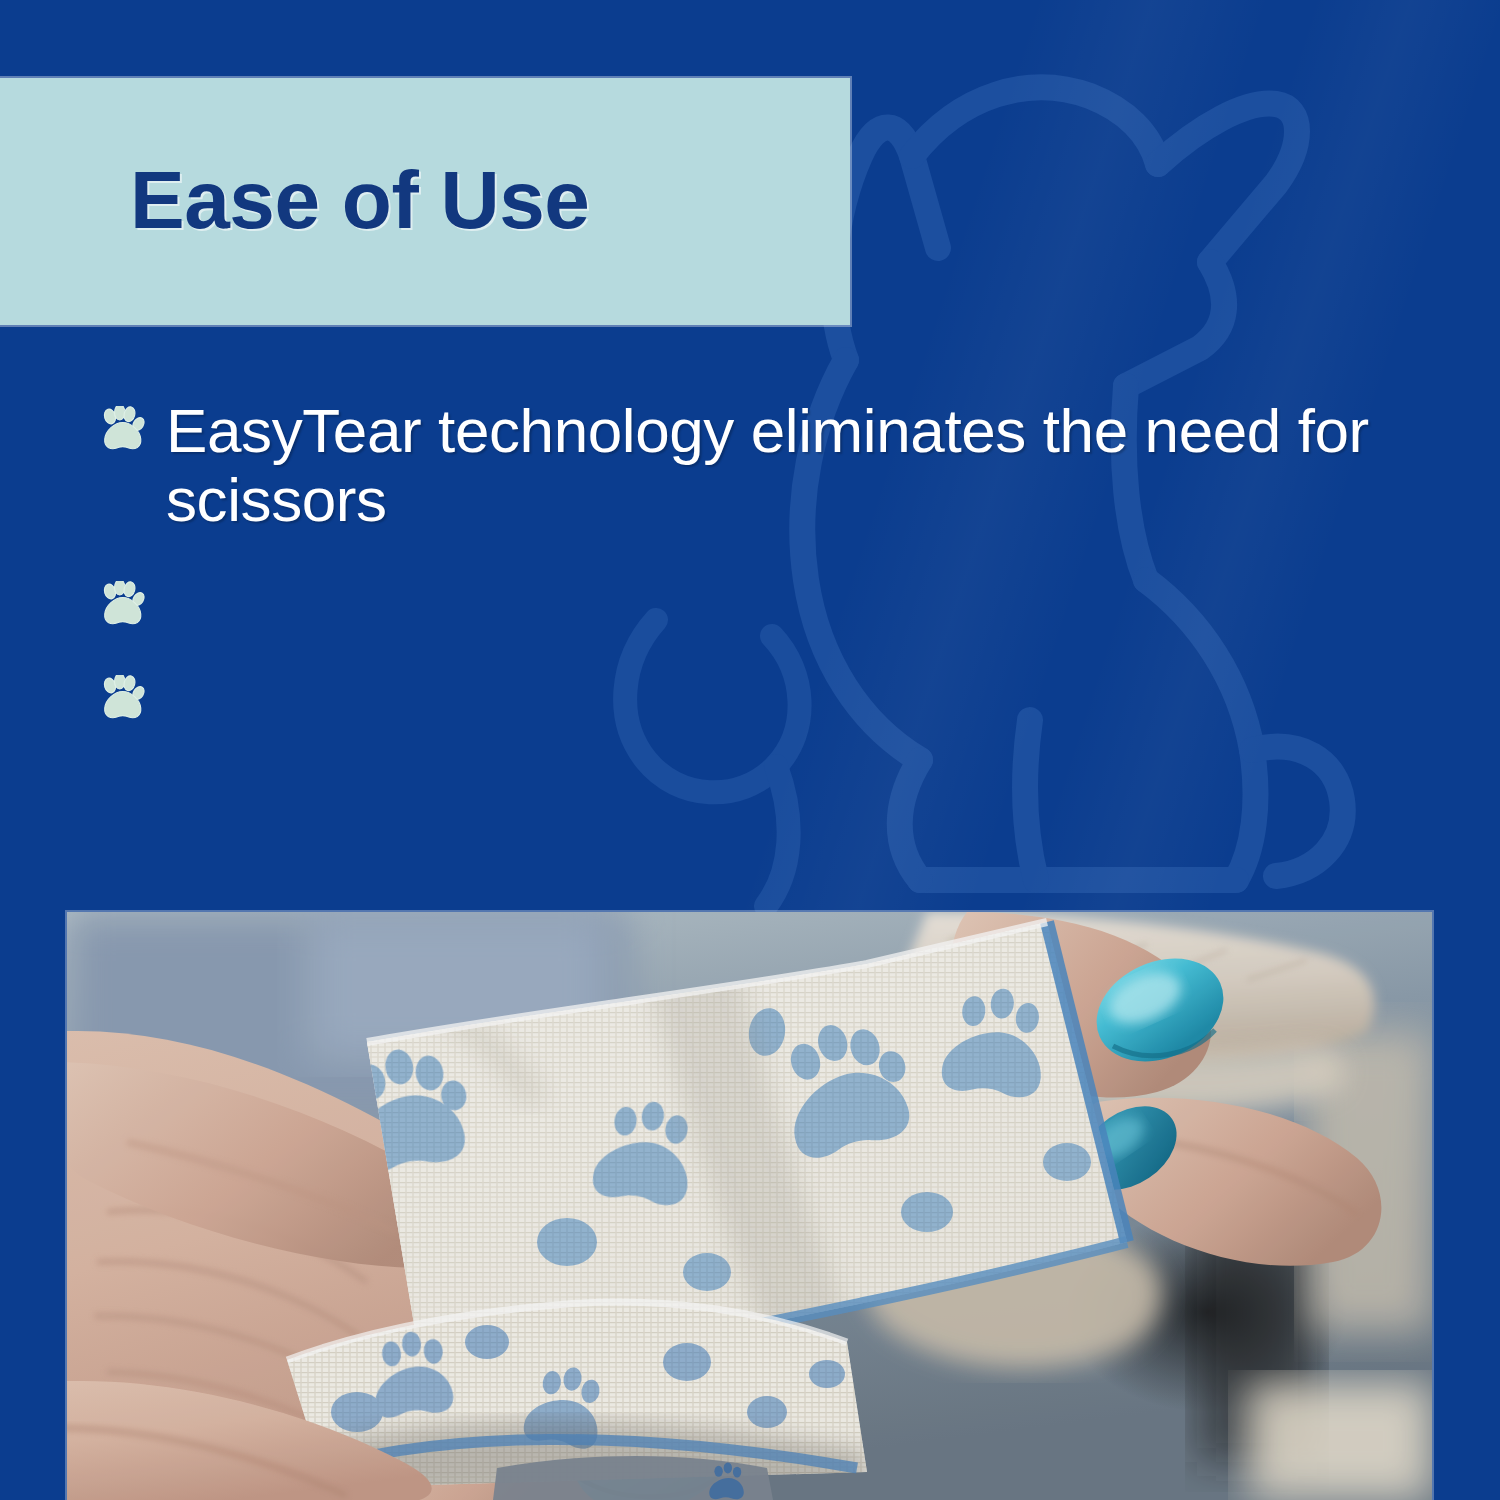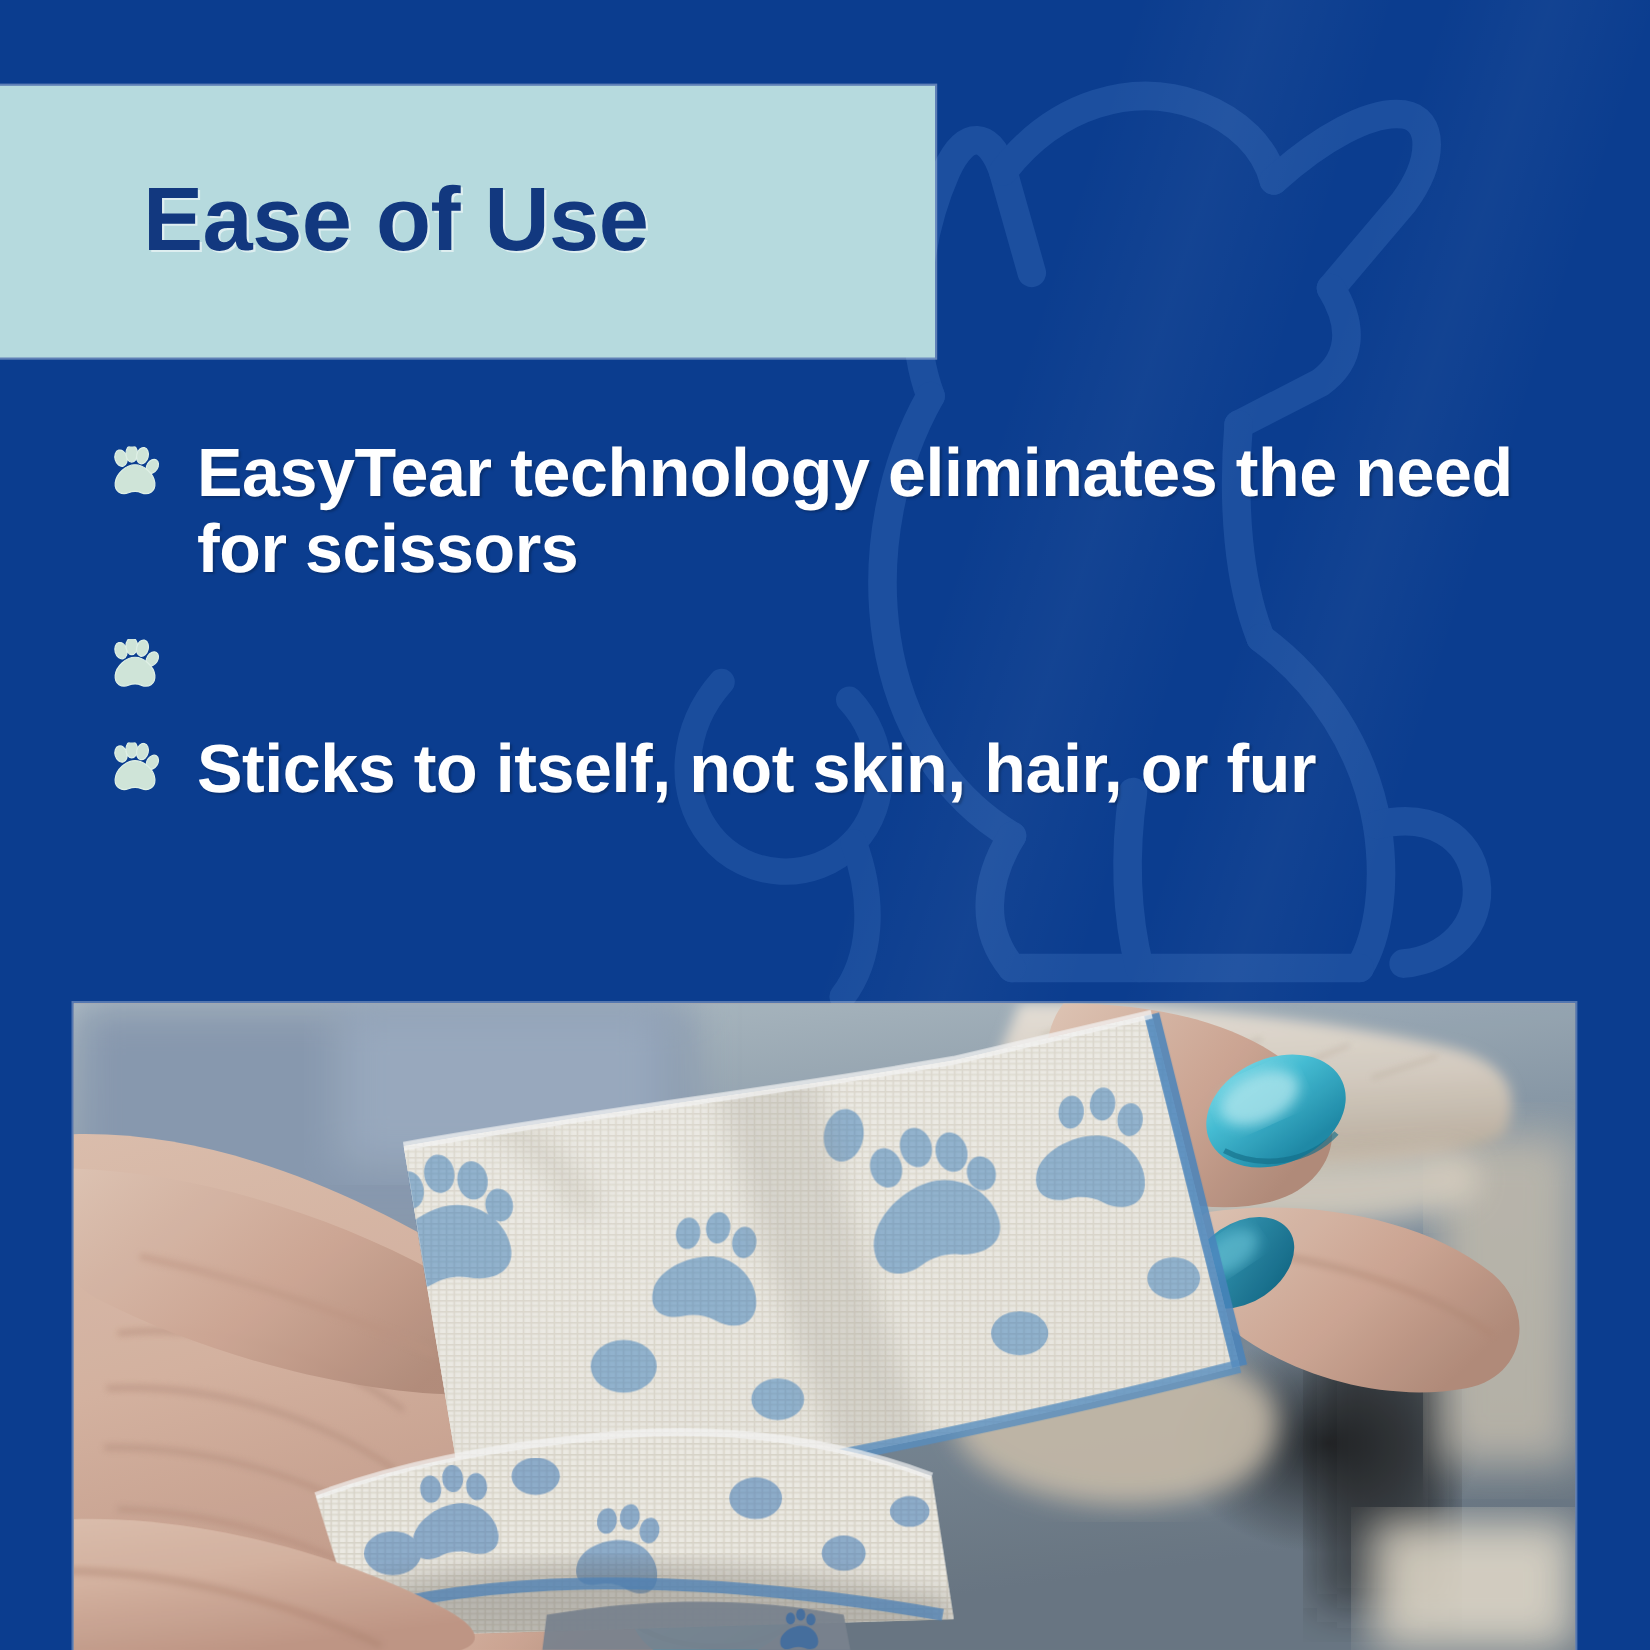--- a/index.html
+++ b/index.html
@@ -87,26 +87,25 @@
   .paw-icon {
     flex: 0 0 auto;
     width: 48px;
     height: 48px;
     margin-top: 10px;
     margin-right: 20px;
   }
   .bullet-text {
     font-size: 62px;
     line-height: 1.12;
-    font-weight: bold;
+    font-weight: normal;
     color: #ffffff;
     font-stretch: condensed;
     letter-spacing: -0.4px;
     text-shadow: 2px 2px 2px rgba(0,0,0,0.22);
-    margin-left: 13px;
   }
 
   
   #photo {
     position: absolute;
     left: 67px;
     top: 912px;
     width: 1365px;
     height: 588px;
     overflow: hidden;
@@ -182,21 +181,20 @@
     <div class="bullet-row">
       <svg class="paw-icon" viewBox="0 0 64 64" xmlns="http://www.w3.org/2000/svg" aria-hidden="true">
         <g fill="#cfe4d8" stroke="#dff0e6" stroke-width="1.5">
           <ellipse cx="16" cy="14" rx="7.2" ry="10" transform="rotate(-16 16 14)"></ellipse>
           <ellipse cx="29" cy="8.5" rx="7" ry="10.2"></ellipse>
           <ellipse cx="42" cy="11" rx="7" ry="10" transform="rotate(14 42 11)"></ellipse>
           <ellipse cx="54" cy="24" rx="6.6" ry="9.2" transform="rotate(32 54 24)"></ellipse>
           <path d="M33 22 C44 22 56 33 57 44 C58 55 49 59 41 56 C36 54 30 54 25 56 C17 59 8 55 9 44 C10 33 22 22 33 22 Z"></path>
         </g>
       </svg>
-      <div class="bullet-text">Sticks to itself, not skin, hair, or fur</div>
     </div>
 
   </div>
 
   <div id="photo">
     <svg width="1365" height="588" viewBox="0 0 1365 588" xmlns="http://www.w3.org/2000/svg" aria-hidden="true">
       <defs>
         <linearGradient id="skinA" x1="0" y1="0" x2="0.4" y2="1">
           <stop offset="0%" stop-color="#e5c6b4"></stop>
           <stop offset="45%" stop-color="#ddb9a6"></stop>

